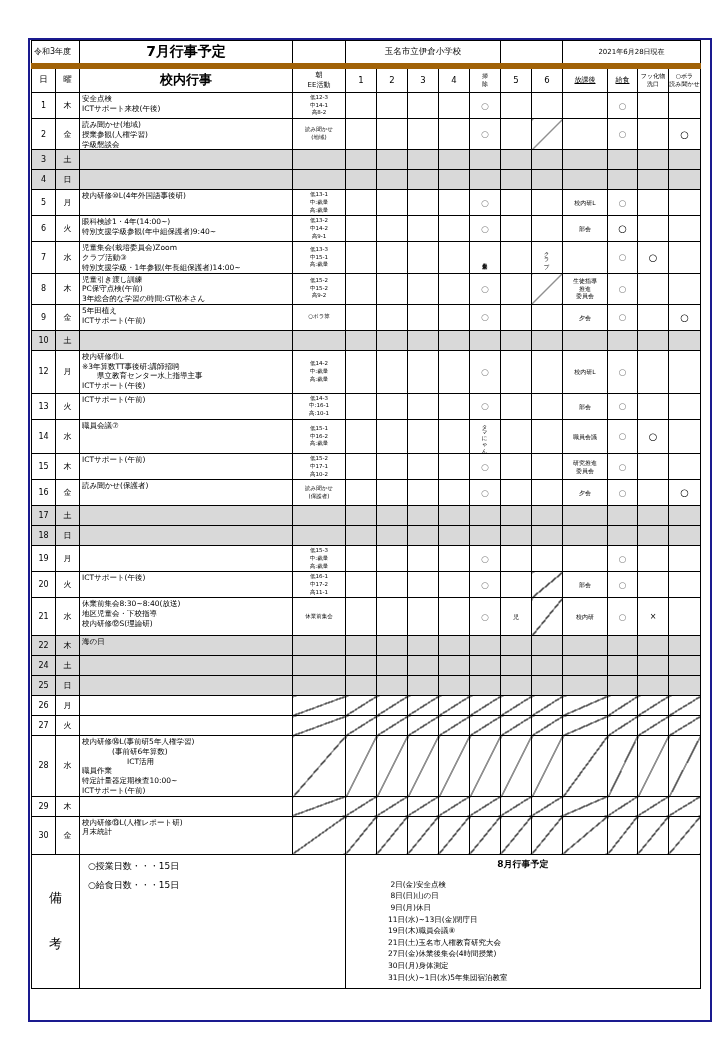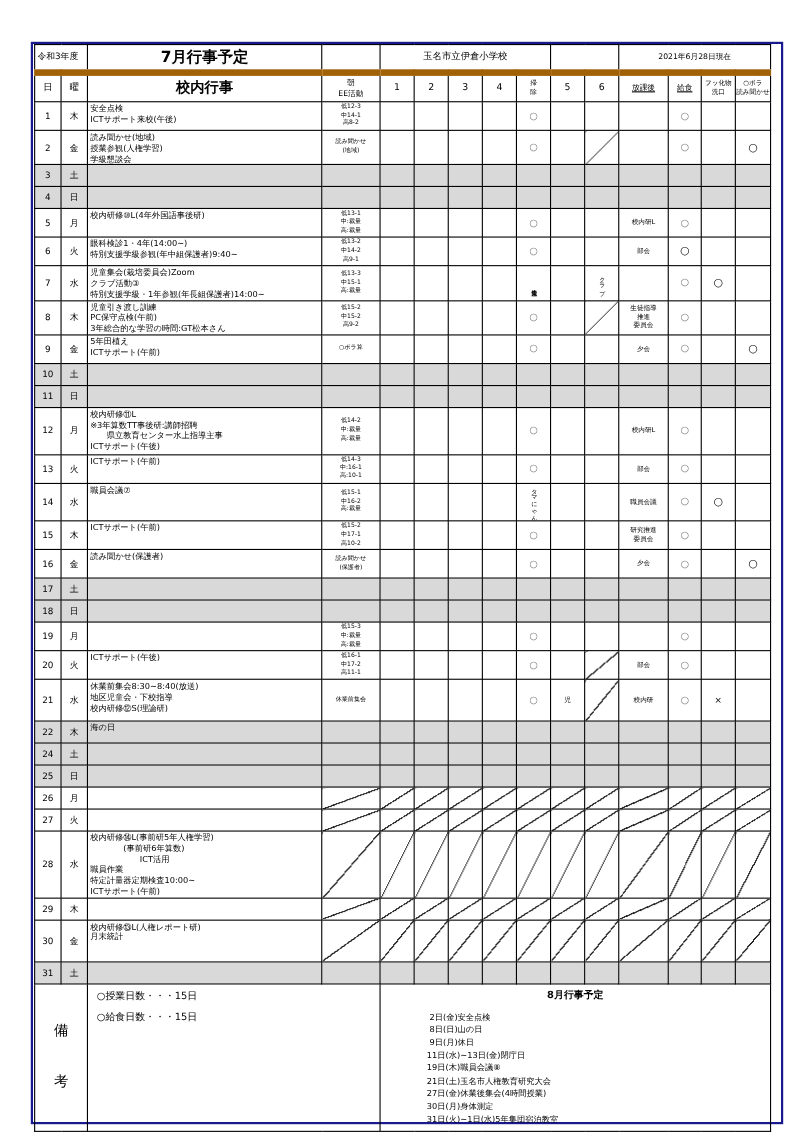--- a/index.html
+++ b/index.html
@@ -318,37 +318,20 @@
           <td class="dc diag"></td>
           <td class="dc diag"></td>
           <td class="dc diag"></td>
           <td class="dc diag"></td>
           <td class="dc diag"></td>
           <td class="dc diag"></td>
           <td class="dc diag"></td>
           <td class="dc diag"></td>
           <td class="dc diag"></td>
         </tr>
-        <tr class="g" style="height: 20px;">
-          <td class="dy">11</td>
-          <td class="dy">日</td>
-          <td class="ev"></td>
-          <td class="mo diag"></td>
-          <td class="dc diag"></td>
-          <td class="dc diag"></td>
-          <td class="dc diag"></td>
-          <td class="dc diag"></td>
-          <td class="dc diag"></td>
-          <td class="dc diag"></td>
-          <td class="dc diag"></td>
-          <td class="dc diag"></td>
-          <td class="dc diag"></td>
-          <td class="dc diag"></td>
-          <td class="dc diag"></td>
-        </tr>
         <tr style="height: 43px;">
           <td class="dy">12</td>
           <td class="dy">月</td>
           <td class="ev">
             <div class="evt">校内研修⑪L
 ※3年算数TT事後研:講師招聘
 　　県立教育センター水上指導主事
 ICTサポート(午後)</div>
           </td>
           <td class="mo">
@@ -703,37 +686,20 @@
           <td class="dc diag"></td>
           <td class="dc diag"></td>
         </tr>
         <tr style="height: 38px;">
           <td class="dy">30</td>
           <td class="dy">金</td>
           <td class="ev">
             <div class="evt">校内研修⑬L(人権レポート研)
 月末統計</div>
           </td>
-          <td class="mo diag"></td>
-          <td class="dc diag"></td>
-          <td class="dc diag"></td>
-          <td class="dc diag"></td>
-          <td class="dc diag"></td>
-          <td class="dc diag"></td>
-          <td class="dc diag"></td>
-          <td class="dc diag"></td>
-          <td class="dc diag"></td>
-          <td class="dc diag"></td>
-          <td class="dc diag"></td>
-          <td class="dc diag"></td>
-        </tr>
-        <tr class="g" style="height: 20px;">
-          <td class="dy">31</td>
-          <td class="dy">土</td>
-          <td class="ev"></td>
           <td class="mo diag"></td>
           <td class="dc diag"></td>
           <td class="dc diag"></td>
           <td class="dc diag"></td>
           <td class="dc diag"></td>
           <td class="dc diag"></td>
           <td class="dc diag"></td>
           <td class="dc diag"></td>
           <td class="dc diag"></td>
           <td class="dc diag"></td>

